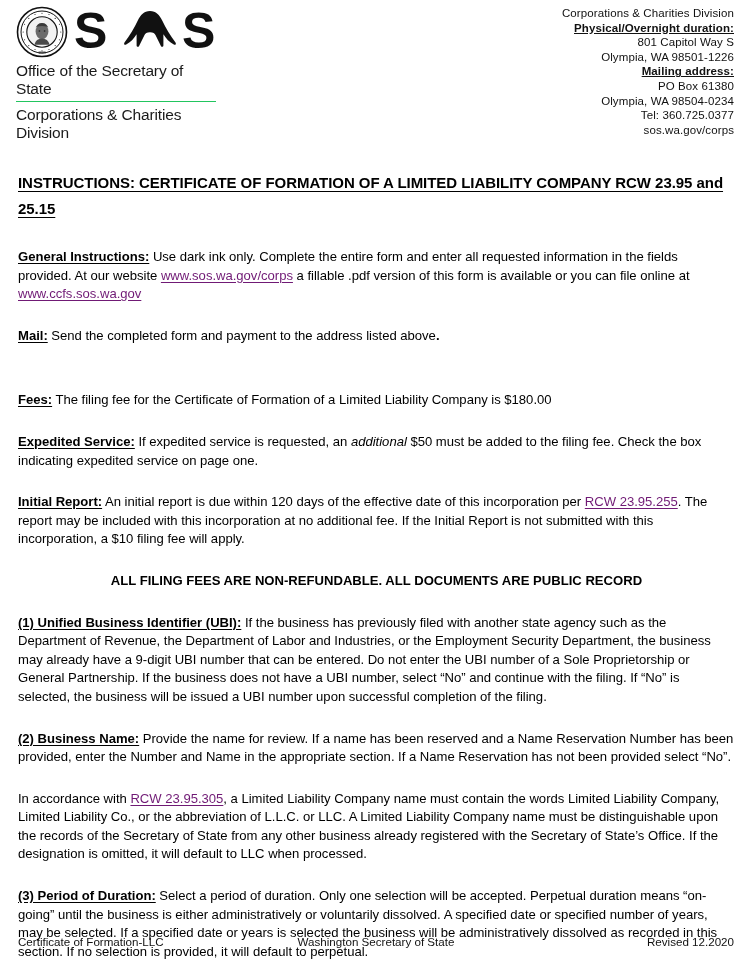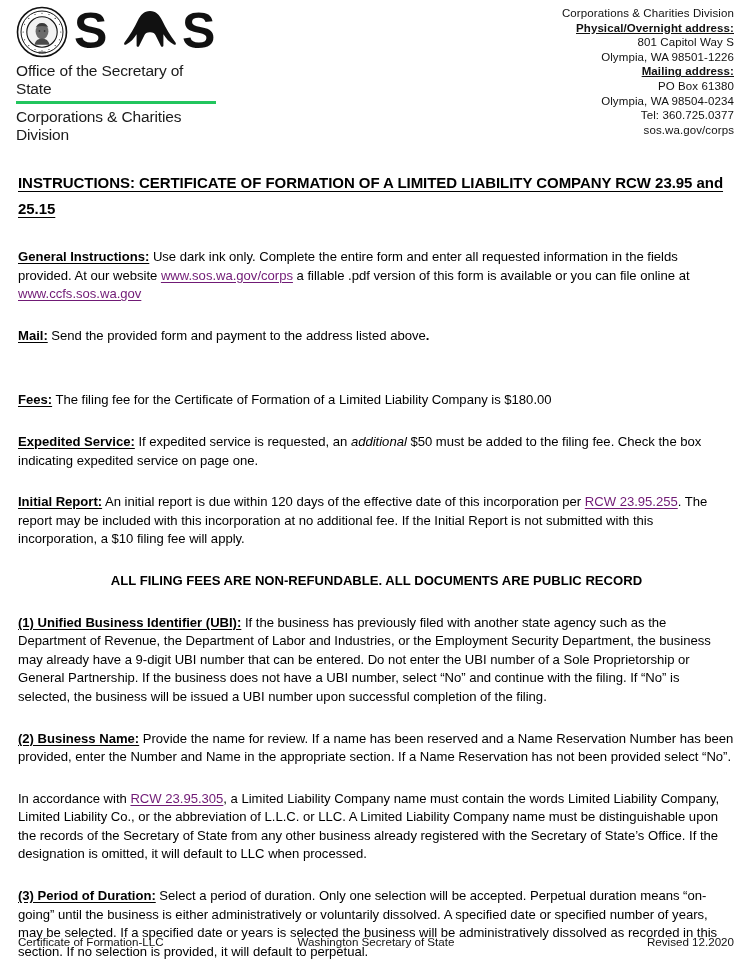--- a/index.html
+++ b/index.html
@@ -55,21 +55,21 @@
     align-items: center;
   }
 
   .logo-line-1 {
     font-family: "Liberation Sans", sans-serif;
     font-size: 15.5px;
     letter-spacing: -0.15px;
     color: #1a1a1a;
     margin-top: 4px;
     padding-bottom: 3px;
-    border-bottom: 3px solid #22c55e;
+    border-bottom: 1px solid #22c55e;
     width: 200px;
     text-align: left;
   }
 
   .logo-line-2 {
     font-family: "Liberation Sans", sans-serif;
     font-size: 15.5px;
     letter-spacing: -0.15px;
     color: #1a1a1a;
     margin-top: 4px;
@@ -222,21 +222,21 @@
             <text x="110" y="41" font-family="'Liberation Sans',sans-serif" font-size="50" font-weight="bold" fill="#111">S</text>
           </svg>
         </span>
       </div>
       <div class="logo-line-1">Office of the Secretary of State</div>
       <div class="logo-line-2">Corporations &amp; Charities Division</div>
     </div>
 
     <div class="address-block">
       <div>Corporations &amp; Charities Division</div>
-      <div class="ahead">Physical/Overnight address:</div>
+      <div class="ahead">Physical/Overnight duration:</div>
       <div>801 Capitol Way S</div>
       <div>Olympia, WA 98501-1226</div>
       <div class="ahead">Mailing address:</div>
       <div>PO Box 61380</div>
       <div>Olympia, WA 98504-0234</div>
       <div>Tel: 360.725.0377</div>
       <div>sos.wa.gov/corps</div>
     </div>
   </div>
 
@@ -246,21 +246,21 @@
 
     <div class="gap-title"></div>
 
     <p class="para">
       <span class="lead">General Instructions:</span><span> Use dark ink only. Complete the entire form and enter all requested information in the fields provided. At our website </span><span class="doclink">www.sos.wa.gov/corps</span><span> a fillable .pdf version of this form is available or you can file online at </span><span class="doclink">www.ccfs.sos.wa.gov</span>
     </p>
 
     <div class="gap-lg"></div>
 
     <p class="para">
-      <span class="lead">Mail:</span><span> Send the provided form and payment to the address listed above</span><span class="bold">.</span>
+      <span class="lead">Mail:</span><span> Send the completed form and payment to the address listed above</span><span class="bold">.</span>
     </p>
 
     <div class="gap-lg"></div>
 
 
     <div class="gap-lg"></div>
 
     <p class="para">
       <span class="lead">Fees:</span><span> The filing fee for the Certificate of Formation of a Limited Liability Company is $180.00</span>
     </p>

